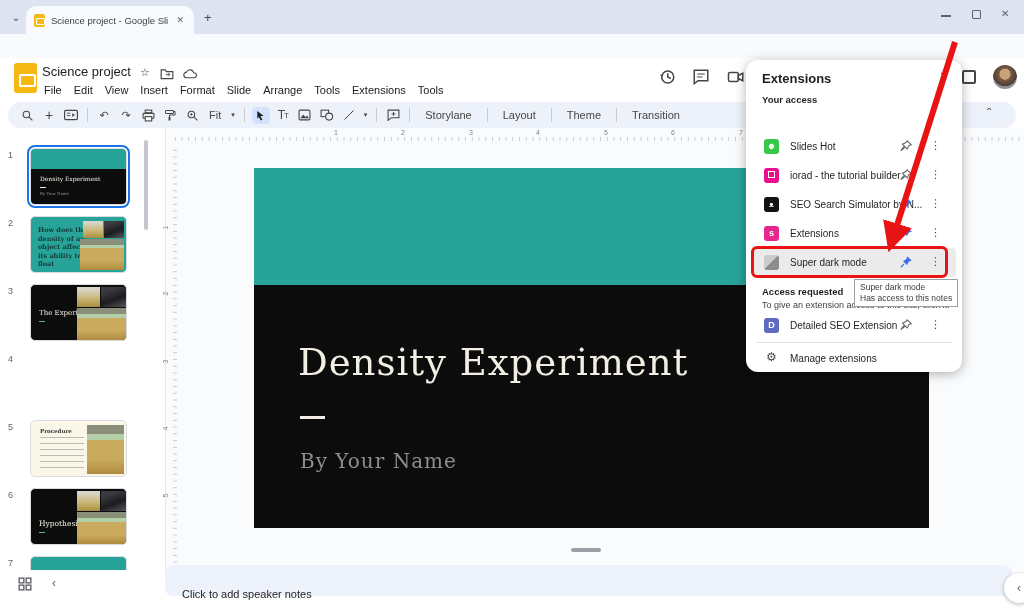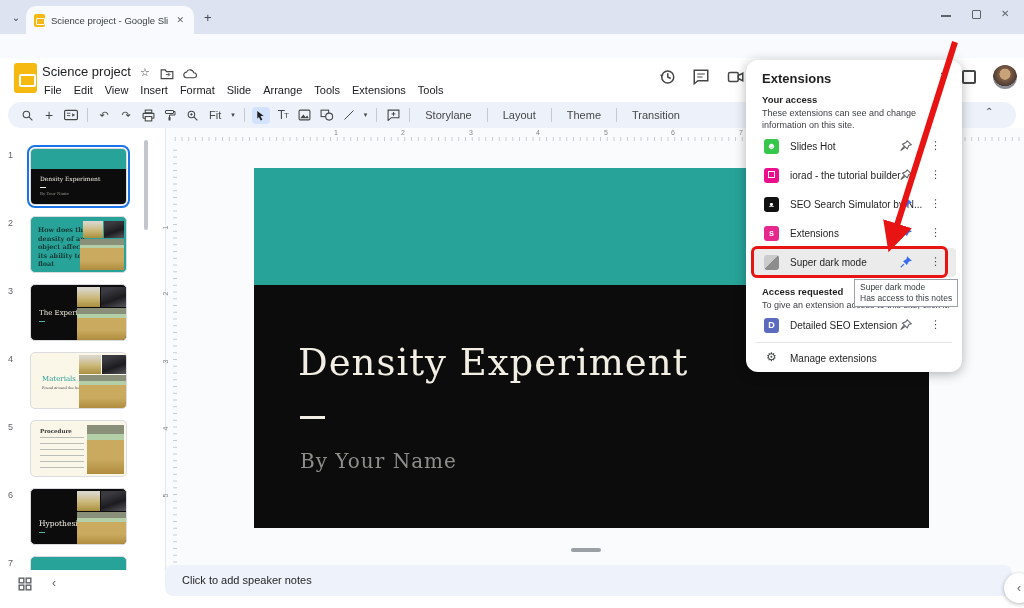--- a/index.html
+++ b/index.html
@@ -94,21 +94,21 @@
   .ph { position:absolute; }
   .ph-jar { background:linear-gradient(180deg,#d9d5c9 10%,#cbb879 55%,#a98f3e 100%); }
   .ph-dark { background:linear-gradient(160deg,#3a3a40 20%,#1c1c20 60%,#56565c 100%); }
   .ph-sticks { background:linear-gradient(180deg,#8a8f7a 0 18%, #b3cfa8 18% 30%, #c9aa5e 30% 70%, #b08c3f 100%); }
   .t-serif { font-family:"DejaVu Serif", serif; }
   #fs-scrollbar { position:absolute; left:144px; top:12px; width:4px; height:90px; background:#c3c7cd; border-radius:2px; }
 
   
   #bottombar { position:absolute; left:0; top:570px; width:1024px; height:38px; background:#fff; }
   #notes-bar { position:absolute; left:165px; top:565px; width:847px; height:31px; background:#eef2fb; border-radius:8px; z-index:2; }
-  #notes-bar span { position:absolute; left:17px; top:9px; font-size:11px; color:#1f1f1f; }
+  #notes-bar span { position:absolute; left:17px; top:23px; font-size:11px; color:#1f1f1f; }
   #grid-view { position:absolute; left:18px; top:577px; width:14px; height:14px; color:#5f6368; }
   #fs-collapse { position:absolute; left:52px; top:576px; font-size:12px; color:#5f6368; }
   #side-collapse { position:absolute; left:1004px; top:573px; width:30px; height:30px; background:#fff; border-radius:50%;
     box-shadow:0 1px 4px rgba(0,0,0,.3); display:flex; align-items:center; justify-content:center; font-size:12px; color:#5f6368; z-index:3; }
 
   
   #ext-panel { position:absolute; left:746px; top:60px; width:216px; height:312px; background:#fff; border-radius:12px;
     box-shadow:0 2px 12px rgba(0,0,0,.3); z-index:50; }
   #ext-title { position:absolute; left:16px; top:11px; font-size:13px; font-weight:bold; color:#1f1f1f; }
   #ext-close { position:absolute; right:14px; top:10px; font-size:10px; color:#444746; }
@@ -322,27 +322,20 @@
     </div>
 
     <div class="thumb" style="top:156px;background:#0c0c0c;">
       <div class="ph t-serif" style="left:8px;top:24px;width:40px;font-size:7px;color:#f2eee3;white-space:nowrap;overflow:hidden;">The Experiment</div>
       <div class="ph" style="left:8px;top:36px;width:6px;height:1px;background:#59b0a6;"></div>
       <div class="ph ph-jar" style="left:46px;top:2px;width:23px;height:20px;"></div>
       <div class="ph ph-dark" style="left:70px;top:2px;width:25px;height:20px;"></div>
       <div class="ph ph-sticks" style="left:46px;top:23px;width:49px;height:32px;"></div>
     </div>
 
-    <div class="thumb" style="top:224px;background:#faf6e8;">
-      <div class="ph t-serif" style="left:11px;top:22px;width:36px;font-size:7px;color:#2aa096;">Materials</div>
-      <div class="ph" style="left:11px;top:33px;font-size:3.5px;color:#444;font-family:'DejaVu Serif',serif;">Found around the house</div>
-      <div class="ph ph-jar" style="left:48px;top:2px;width:22px;height:19px;"></div>
-      <div class="ph ph-dark" style="left:71px;top:2px;width:24px;height:19px;"></div>
-      <div class="ph ph-sticks" style="left:48px;top:22px;width:47px;height:33px;"></div>
-    </div>
 
     <div class="thumb" style="top:292px;background:#faf6e8;">
       <div class="ph t-serif" style="left:9px;top:7px;font-size:5.5px;font-weight:bold;color:#333;">Procedure</div>
       <div class="ph" style="left:9px;top:16px;width:44px;height:34px;background:
         repeating-linear-gradient(to bottom, #b9bdb6 0 1.5px, transparent 1.5px 6px);"></div>
       <div class="ph ph-sticks" style="left:56px;top:4px;width:37px;height:49px;"></div>
     </div>
 
     <div class="thumb" style="top:360px;background:#0c0c0c;">
       <div class="ph t-serif" style="left:8px;top:30px;font-size:7.5px;color:#f2eee3;">Hypothesis</div>
@@ -396,21 +389,20 @@
   <rect x="14" y="14" width="8" height="8" fill="none" stroke="#5f6368" stroke-width="2.4"></rect>
 </svg>
 <span id="fs-collapse">‹</span>
 <div id="side-collapse">‹</div>
 
 <div id="ext-panel">
   <div id="ext-title">Extensions</div>
   <div id="ext-close">✕</div>
 
   <div class="ext-sec-h" style="top:34px;">Your access</div>
-  <div class="ext-sec-d" style="top:47px;">These extensions can see and change information on this site.</div>
 
   <div class="ext-row" style="top:72px;">
     <div class="eic" style="background:#36c84b;">☻</div>
     <span class="elabel">Slides Hot</span>
     <svg class="pin" viewBox="0 0 24 24">
         <path d="M14 3l7 7-4 1-3 6-5-5-6 8 8-6-5-5 6-3z" fill="none" stroke="#5f6368" stroke-width="1.8"></path>
       </svg>
     <span class="edots">⋮</span>
   </div>
   <div class="ext-row" style="top:101px;">

